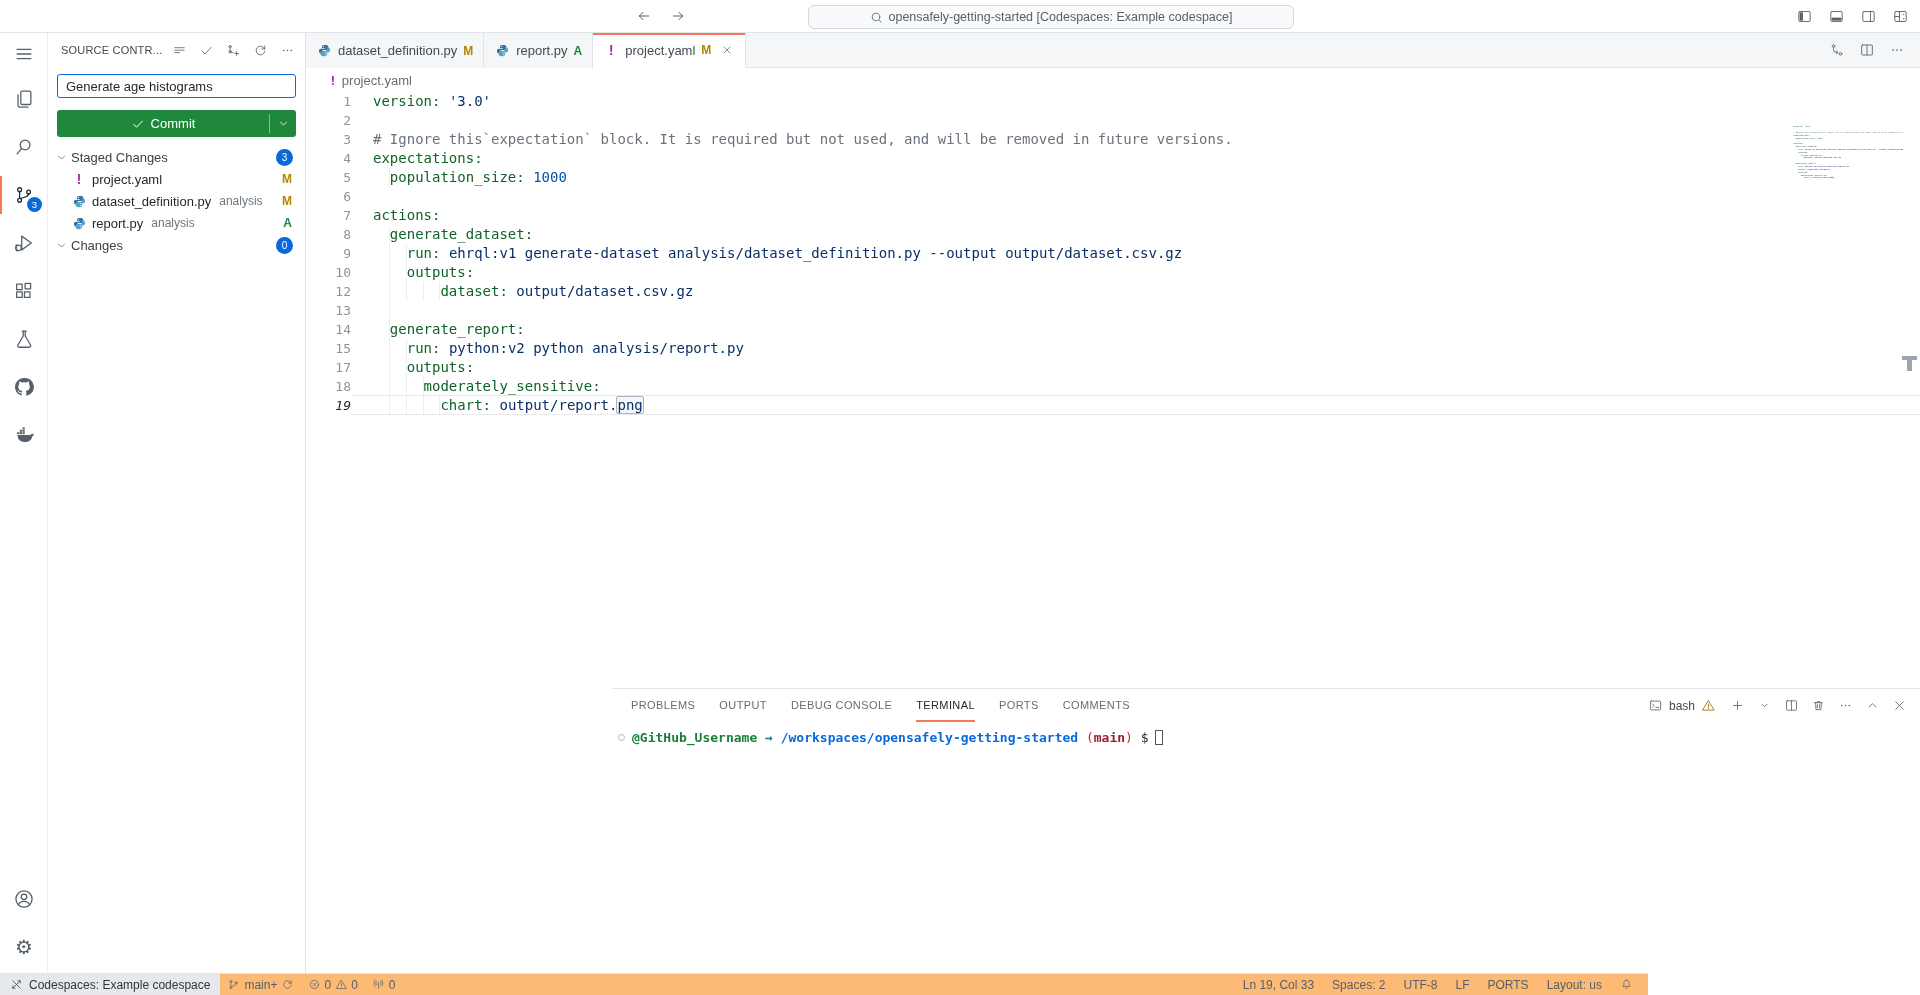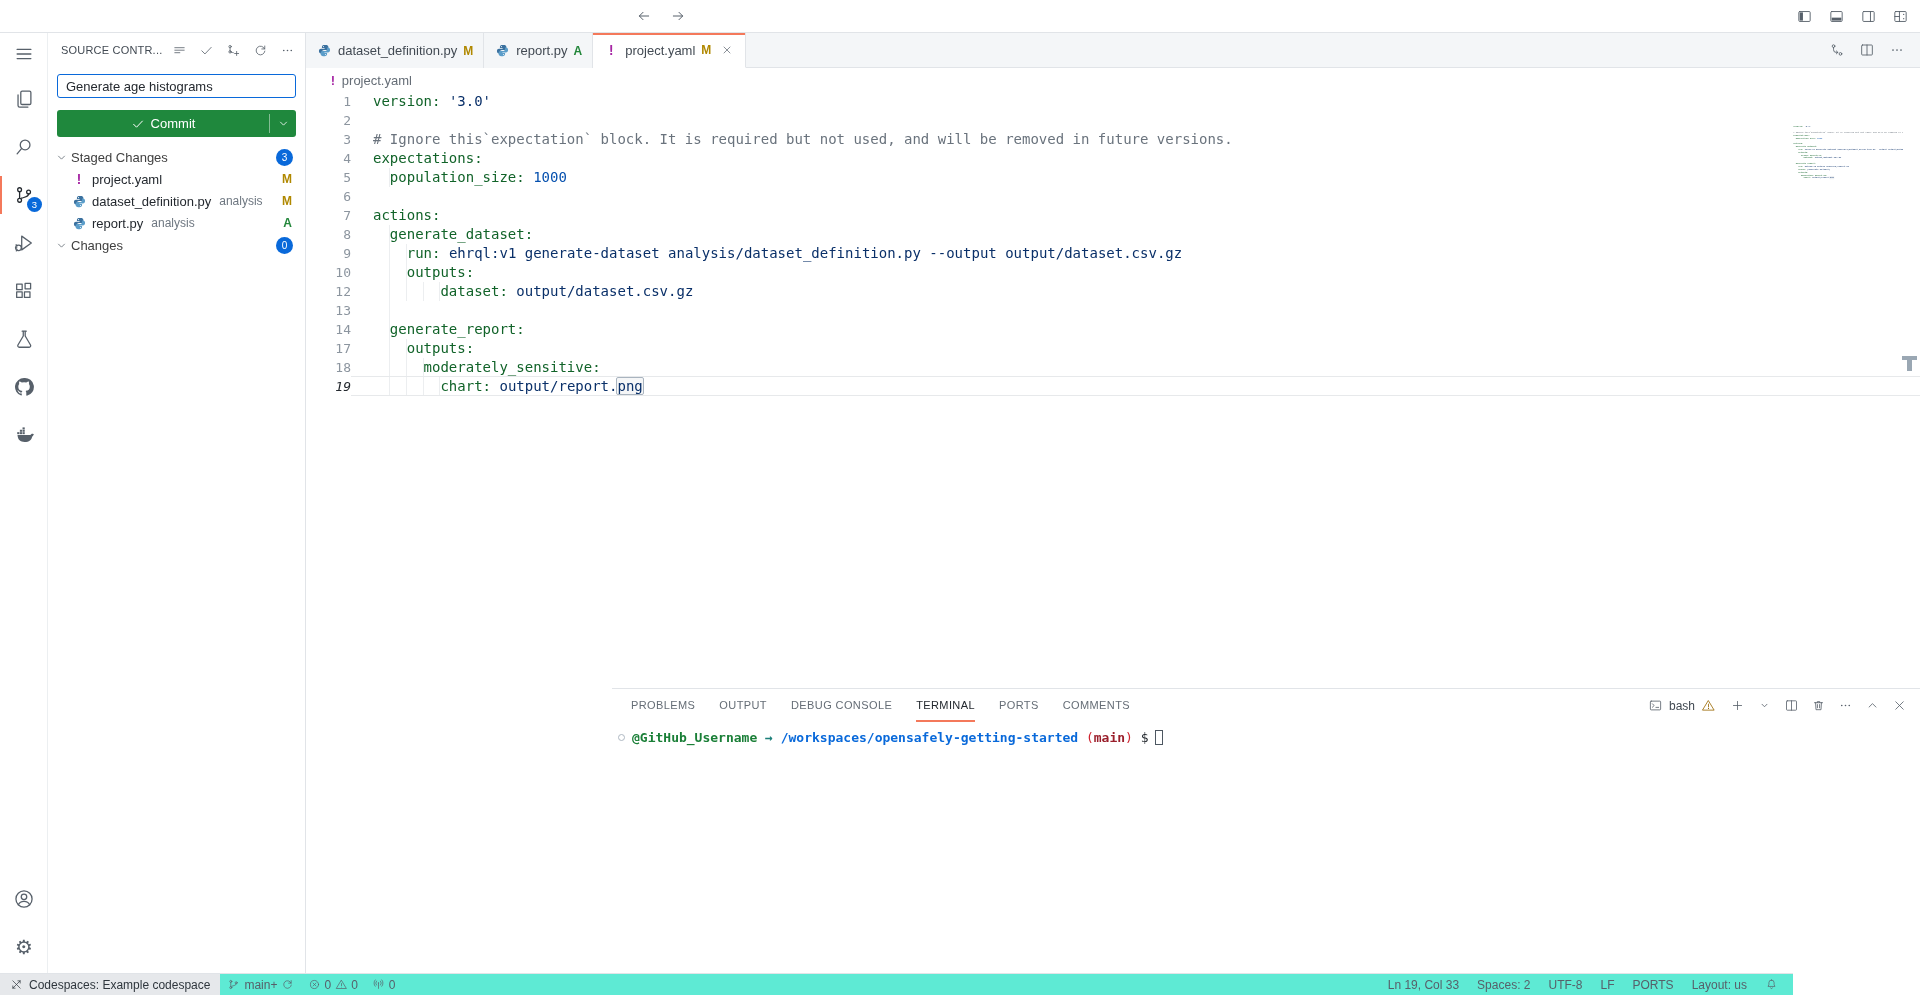--- a/index.html
+++ b/index.html
@@ -133,21 +133,21 @@
   #term-deco{position:absolute;left:6px;top:6px;width:7px;height:7px;border:1.4px solid #aeb8c2;border-radius:50%;box-sizing:border-box;}
   .t-user{color:#1a7f37;font-weight:bold;}
   .t-arrow{color:#1b7f79;font-weight:bold;}
   .t-path{color:#0969da;font-weight:bold;}
   .t-paren{color:#cf222e;}
   .t-branch{color:#9a1f2b;font-weight:bold;}
   .t-pln{color:#24292f;}
   #term-cursor{display:inline-block;width:8px;height:15px;border:1px solid #4d5761;box-sizing:border-box;margin-left:6px;vertical-align:-2px;}
 
   
-  #status-bar{position:absolute;left:0;bottom:0;width:1793px;height:22px;background:#5eead4;border-top:1px solid #e1e4e8;
+  #status-bar{position:absolute;left:0;bottom:0;width:1648px;height:22px;background:#fdba74;border-top:1px solid #e1e4e8;
               box-sizing:border-box;font-size:12px;color:#57606a;display:flex;align-items:flex-start;}
   .sb-item{display:flex;align-items:center;gap:4px;padding:0 7px;height:100%;cursor:pointer;white-space:nowrap;}
   .sb-item svg{width:13px;height:13px;stroke-width:1.3;}
   #sb-remote{background:#e6e8eb;color:#2f363d;padding:0 10px;gap:6px;}
   #sb-right{margin-left:auto;display:flex;align-items:center;height:100%;padding-right:6px;}
   #sb-right .sb-item{padding:0 9px;}
   .sb-group{display:flex;align-items:center;gap:3px;}
 </style>
 </head>
 <body>
@@ -157,20 +157,29 @@
     <div class="nav-btn">
       <svg viewBox="0 0 24 24">
           <path d="M19 12H5M10.5 6.5 5 12l5.5 5.5"></path>
         </svg>
     </div>
     <div class="nav-btn">
       <svg viewBox="0 0 24 24">
           <path d="M5 12h14M13.5 6.5 19 12l-5.5 5.5"></path>
         </svg>
     </div>
+  </div>
+  <div id="command-center">
+    <span class="ic">
+      <svg viewBox="0 0 24 24">
+          <circle cx="11" cy="11" r="7"></circle>
+          <path d="M16.5 16.5 21 21"></path>
+        </svg>
+    </span>
+    <span>opensafely-getting-started [Codespaces: Example codespace]</span>
   </div>
   <div id="win-icons">
       <div class="wbtn">
         <span class="ic ">
           <svg viewBox="0 0 24 24">
             <rect x="4" y="5" width="16" height="14" rx="1.3"></rect>
             <path fill="currentColor" stroke="none" d="M5.2 6.2h4.6v11.6H5.2z"></path>
           </svg>
         </span>
       </div>
@@ -490,20 +499,21 @@
         <div class="code-row"><span class="gut">4</span><div class="lcontent"><span class="tok-key">expectations:</span></div></div>
         <div class="code-row"><span class="gut">5</span><div class="lcontent"><span class="guide" style="left: 37.8578px;"></span><span class="tok-pln">  </span><span class="tok-key">population_size:</span><span class="tok-pln"> </span><span class="tok-num">1000</span></div></div>
         <div class="code-row"><span class="gut">6</span><div class="lcontent"></div></div>
         <div class="code-row"><span class="gut">7</span><div class="lcontent"><span class="tok-key">actions:</span></div></div>
         <div class="code-row"><span class="gut">8</span><div class="lcontent"><span class="guide" style="left: 37.8578px;"></span><span class="tok-pln">  </span><span class="tok-key">generate_dataset:</span></div></div>
         <div class="code-row"><span class="gut">9</span><div class="lcontent"><span class="guide" style="left: 37.8578px;"></span><span class="guide" style="left: 54.7156px;"></span><span class="tok-pln">    </span><span class="tok-key">run:</span><span class="tok-pln"> </span><span class="tok-val">ehrql:v1 generate-dataset analysis/dataset_definition.py --output output/dataset.csv.gz</span></div></div>
         <div class="code-row"><span class="gut">10</span><div class="lcontent"><span class="guide" style="left: 37.8578px;"></span><span class="guide" style="left: 54.7156px;"></span><span class="tok-pln">    </span><span class="tok-key">outputs:</span></div></div>
         <div class="code-row"><span class="gut">12</span><div class="lcontent"><span class="guide" style="left: 37.8578px;"></span><span class="guide" style="left: 54.7156px;"></span><span class="guide" style="left: 71.5734px;"></span><span class="guide" style="left: 88.4313px;"></span><span class="tok-pln">        </span><span class="tok-key">dataset:</span><span class="tok-pln"> </span><span class="tok-val">output/dataset.csv.gz</span></div></div>
         <div class="code-row"><span class="gut">13</span><div class="lcontent"><span class="guide" style="left: 37.8578px;"></span></div></div>
         <div class="code-row"><span class="gut">14</span><div class="lcontent"><span class="guide" style="left: 37.8578px;"></span><span class="tok-pln">  </span><span class="tok-key">generate_report:</span></div></div>
+        <div class="code-row"><span class="gut">15</span><div class="lcontent"><span class="guide" style="left: 37.8578px;"></span><span class="guide" style="left: 54.7156px;"></span><span class="tok-pln">    </span><span class="tok-key">run:</span><span class="tok-pln"> </span><span class="tok-val">python:v2 python analysis/report.py</span></div></div>
         <div class="code-row"><span class="gut">17</span><div class="lcontent"><span class="guide" style="left: 37.8578px;"></span><span class="guide" style="left: 54.7156px;"></span><span class="tok-pln">    </span><span class="tok-key">outputs:</span></div></div>
         <div class="code-row"><span class="gut">18</span><div class="lcontent"><span class="guide" style="left: 37.8578px;"></span><span class="guide" style="left: 54.7156px;"></span><span class="guide" style="left: 71.5734px;"></span><span class="tok-pln">      </span><span class="tok-key">moderately_sensitive:</span></div></div>
         <div class="code-row curnum"><span class="gut">19</span><div class="lcontent cur"><span class="guide" style="left: 37.8578px;"></span><span class="guide" style="left: 54.7156px;"></span><span class="guide" style="left: 71.5734px;"></span><span class="guide" style="left: 88.4313px;"></span><span class="tok-pln">        </span><span class="tok-key">chart:</span><span class="tok-pln"> </span><span class="tok-val">output/report.</span><span class="tok-val tok-hl">png</span></div></div>
       </div>
     <div id="minimap">
         <div id="minimap-inner">
           <div class="code-row"><div class="lcontent"><span class="tok-key">version:</span><span class="tok-pln"> </span><span class="tok-val">'3.0'</span></div></div>
           <div class="code-row"><div class="lcontent"></div></div>
           <div class="code-row"><div class="lcontent"><span class="tok-com"># Ignore this`expectation` block. It is required but not used, and will be removed in future versions.</span></div></div>
           <div class="code-row"><div class="lcontent"><span class="tok-key">expectations:</span></div></div>

